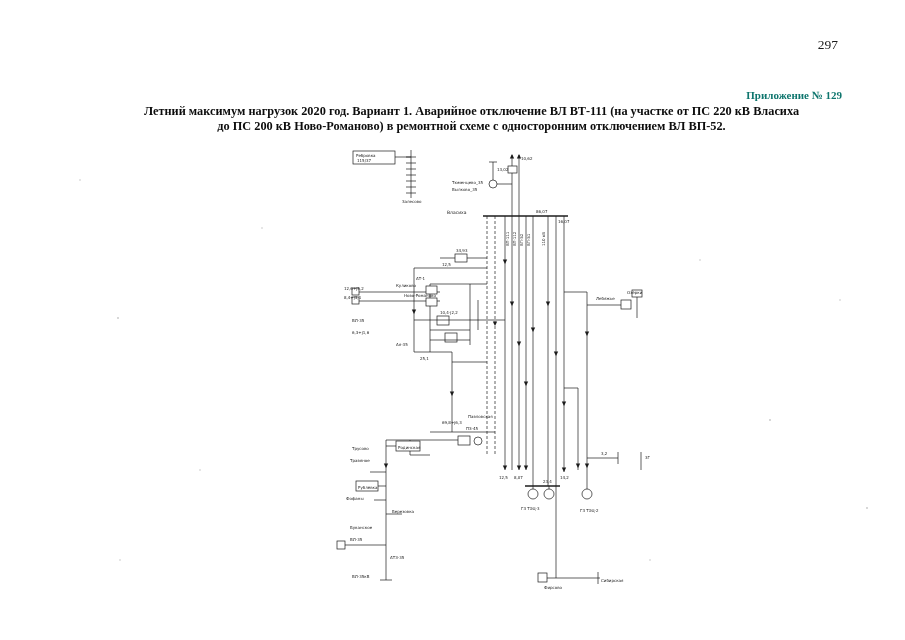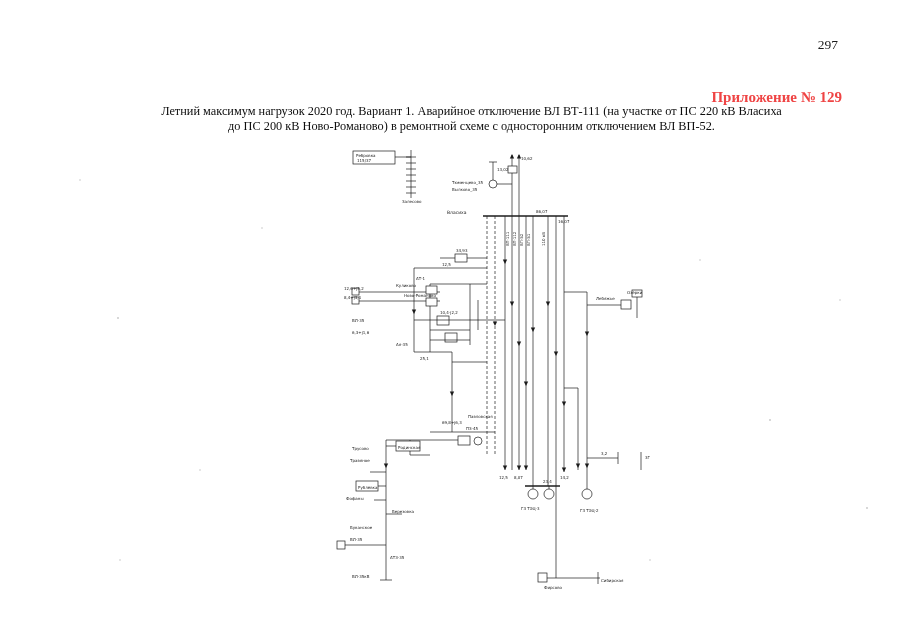--- a/index.html
+++ b/index.html
@@ -5,25 +5,25 @@
   html,body{margin:0;padding:0;}
   body{
     width:905px;height:640px;background:#ffffff;position:relative;overflow:hidden;
     font-family:"Liberation Serif", serif;color:#111;
   }
   .page{position:absolute;inset:0;background:#fff;border-radius:27px;}
   .page-number{
     position:absolute;top:37px;right:67px;font-size:13.5px;color:#1a1a1a;
   }
   .appendix{
-    position:absolute;top:89px;right:63px;font-size:15px;font-weight:bold;color:#ef4444;text-align:right;
+    position:absolute;top:89px;right:63px;font-size:11px;font-weight:bold;color:#0f766e;text-align:right;
   }
   .title{
     position:absolute;top:104px;left:38px;right:0;text-align:center;
-    font-size:12.3px;font-weight:normal;line-height:14.5px;color:#0d0d0d;
+    font-size:12.3px;font-weight:bold;line-height:14.5px;color:#0d0d0d;
   }
   svg.diagram{position:absolute;left:0;top:0;}
   svg.diagram line, svg.diagram path.wire{stroke:#1c1c1c;stroke-width:0.7;fill:none;}
   svg.diagram line.bus{stroke-width:1.4;}
   svg.diagram line.dash{stroke-dasharray:3 2;}
   svg.diagram rect{fill:#ffffff;stroke:#1c1c1c;stroke-width:0.7;}
   svg.diagram circle.sym{fill:none;stroke:#1c1c1c;stroke-width:0.7;}
   svg.diagram path.arr{fill:#1c1c1c;stroke:none;}
   svg.diagram text{font-family:"DejaVu Sans", sans-serif;fill:#222;}
   svg.diagram circle.speck{fill:#666;opacity:.38;stroke:none;}

